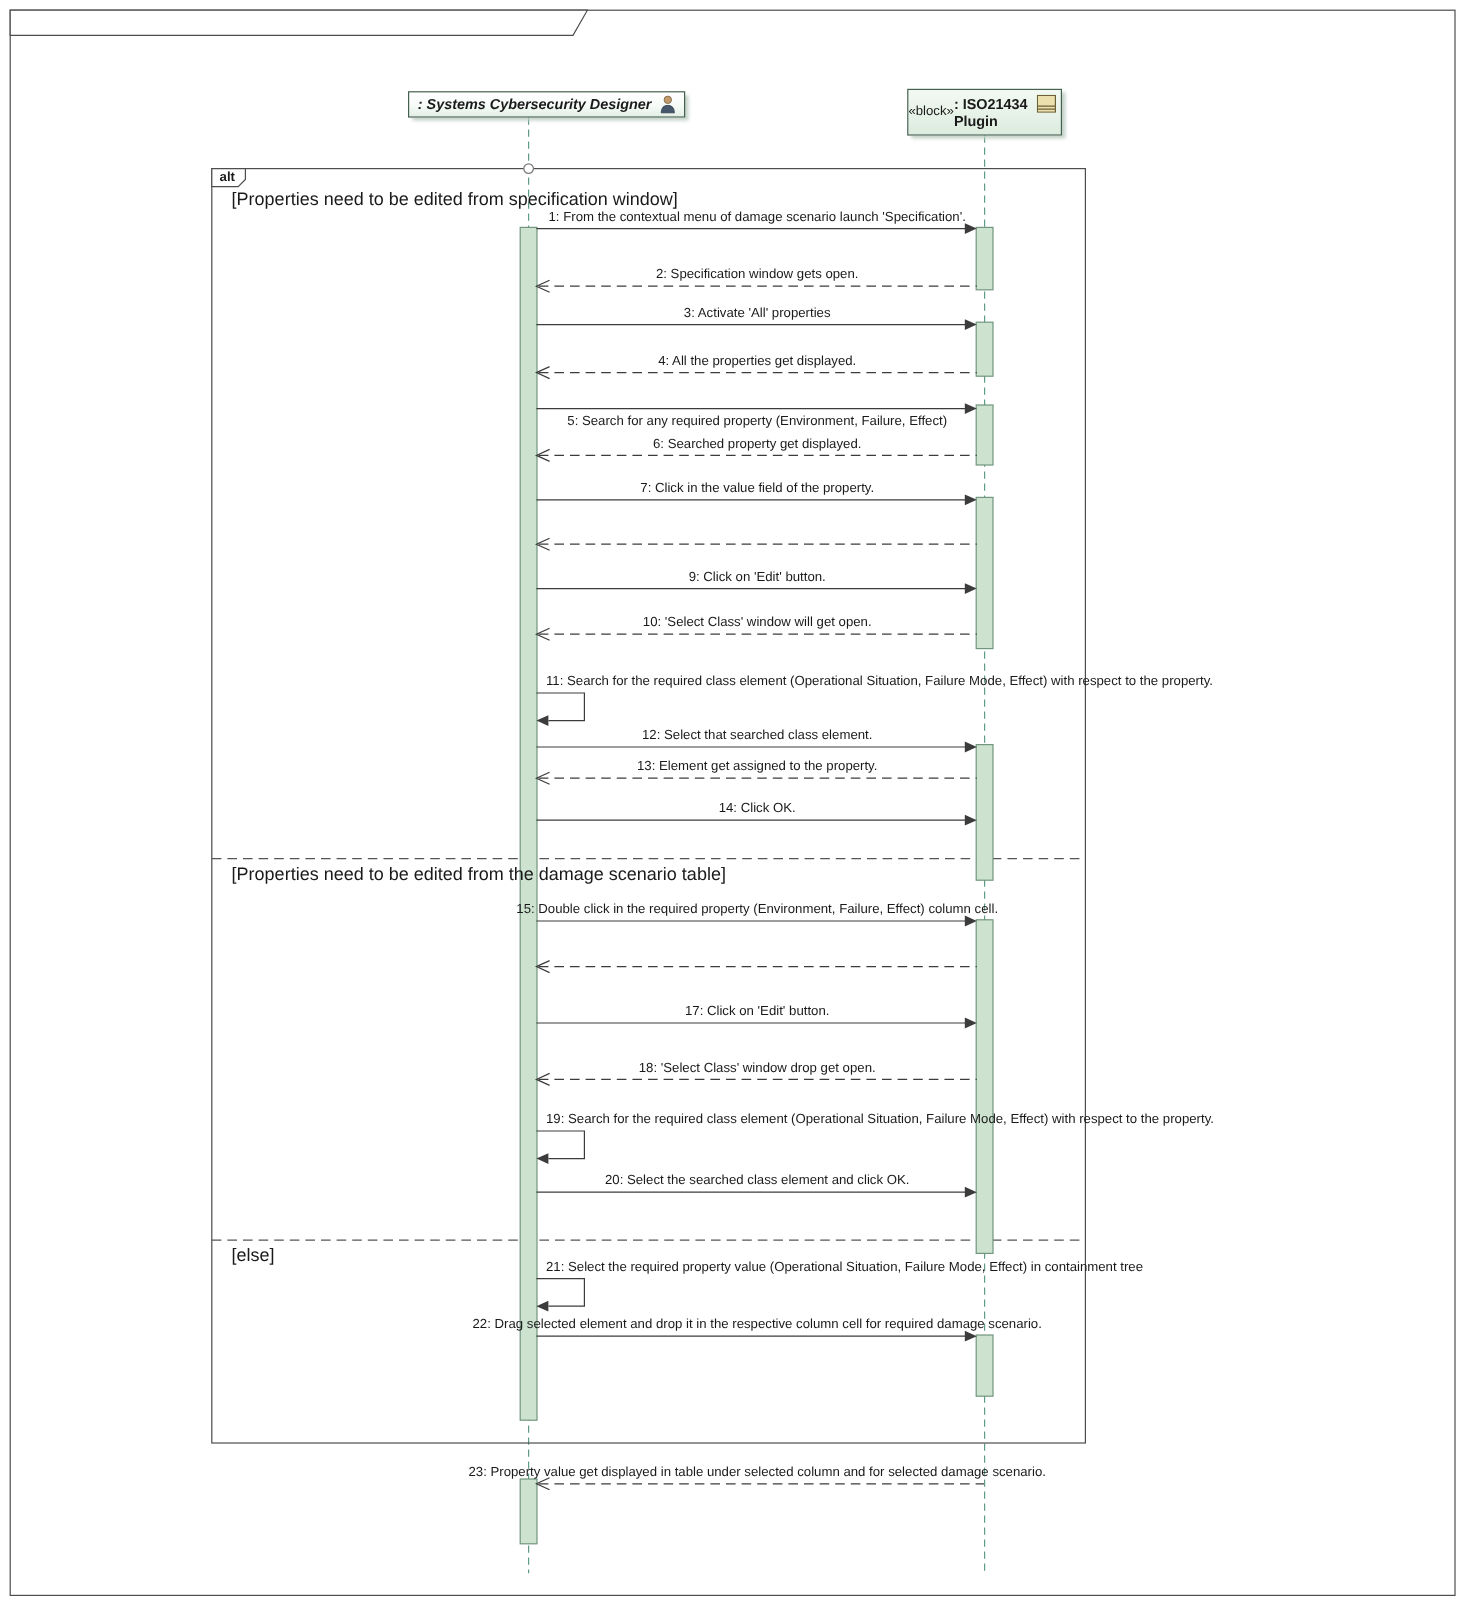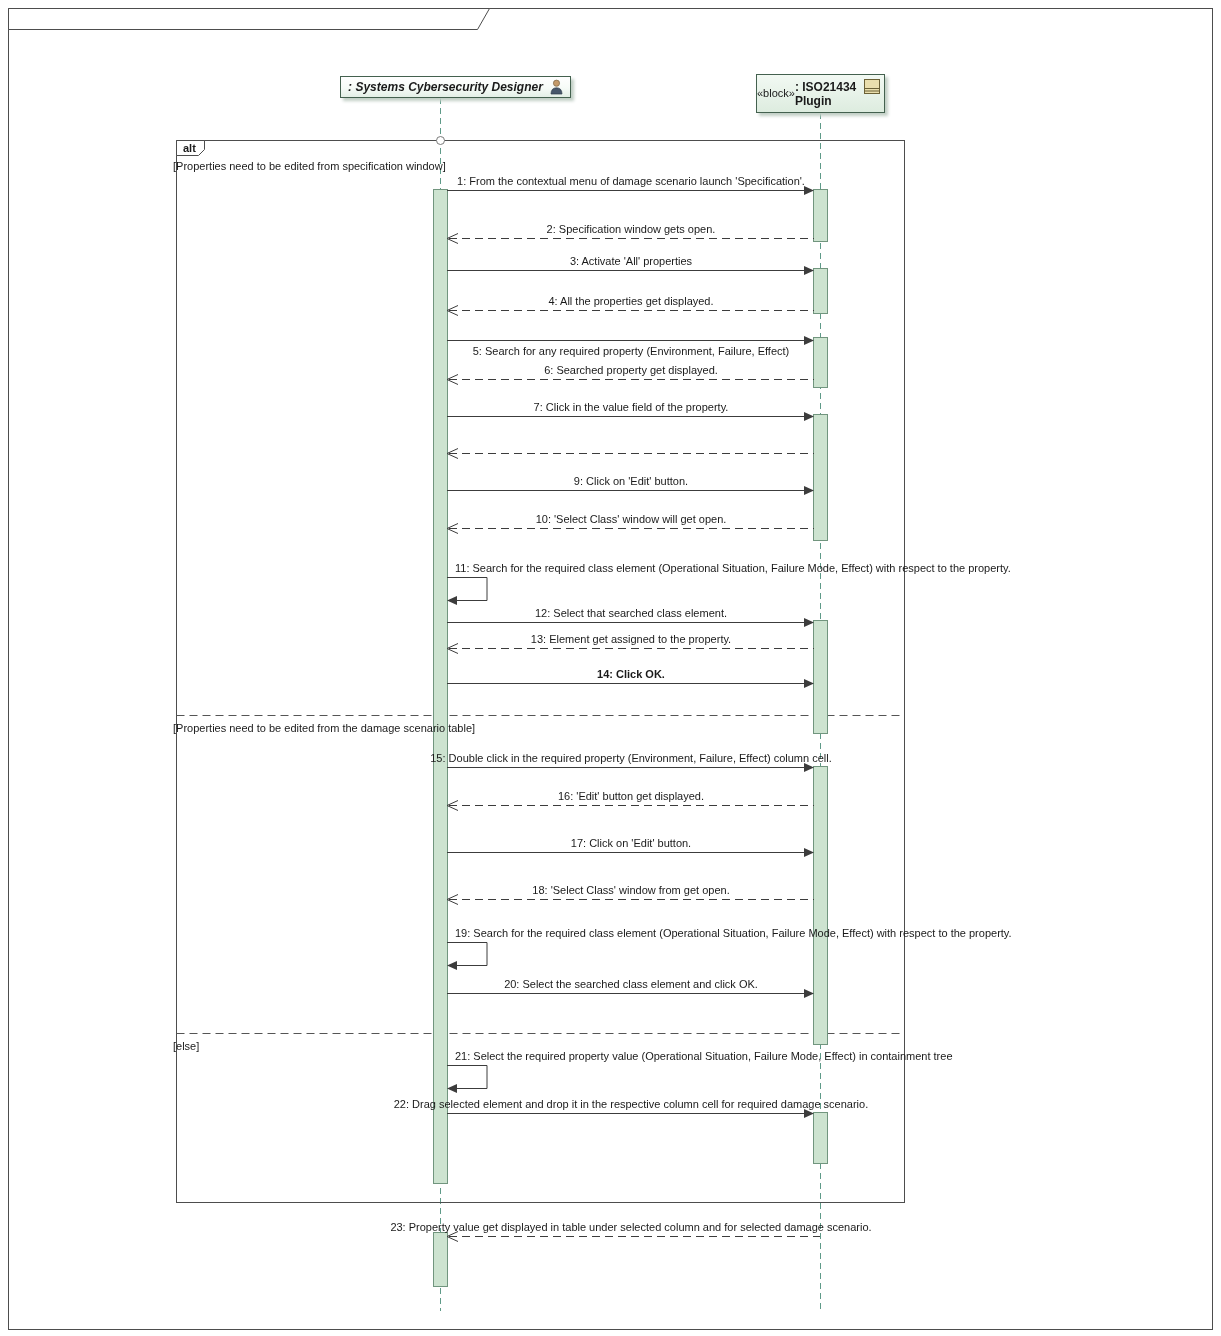--- a/index.html
+++ b/index.html
@@ -7,21 +7,21 @@
     position:relative;width:1221px;height:1336px;background:#ffffff;
     font-family:"Liberation Sans", sans-serif;color:#1a1a1a;overflow:hidden;
   }
   svg.gfx{position:absolute;left:0;top:0;z-index:1;}
   .txt{position:absolute;z-index:3;white-space:nowrap;}
   .frame-title{
     left:15px;top:12px;height:16px;line-height:16px;font-size:12px;
   }
   .frame-title b{font-weight:bold;}
   .alt-label{left:183px;top:142px;font-size:11px;font-weight:bold;}
-  .guard{font-size:11px;left:173px;height:13px;line-height:13px;}
+  .guard{font-size:15px;left:193px;height:13px;line-height:13px;}
   .msg-label{
     position:absolute;z-index:3;left:331px;width:600px;text-align:center;
     font-size:11px;height:13px;line-height:13px;white-space:nowrap;
   }
   .msg-label.self{left:455px;width:auto;text-align:left;}
   .head-box{
     position:absolute;z-index:2;border:1px solid #44614f;
     box-shadow:3px 3px 3px #c2cfc6;box-sizing:border-box;
   }
   .head-left{
@@ -179,24 +179,23 @@
   <div class="msg-label" style="top:255px;">3: Activate 'All' properties</div>
   <div class="msg-label" style="top:295px;">4: All the properties get displayed.</div>
   <div class="msg-label" style="top:325px;margin-top:20px;">5: Search for any required property (Environment, Failure, Effect)</div>
   <div class="msg-label" style="top:364px;">6: Searched property get displayed.</div>
   <div class="msg-label" style="top:401px;">7: Click in the value field of the property.</div>
   <div class="msg-label" style="top:475px;">9: Click on 'Edit' button.</div>
   <div class="msg-label" style="top:513px;">10: 'Select Class' window will get open.</div>
   <div class="msg-label self" style="top:562px;">11: Search for the required class element (Operational Situation, Failure Mode, Effect) with respect to the property.</div>
   <div class="msg-label" style="top:607px;">12: Select that searched class element.</div>
   <div class="msg-label" style="top:633px;">13: Element get assigned to the property.</div>
-  <div class="msg-label" style="top:668px;font-weight:bold;">14: Click OK.</div>
+  <div class="msg-label" style="top:668px;">14: Click OK.</div>
   <div class="msg-label" style="top:752px;">15: Double click in the required property (Environment, Failure, Effect) column cell.</div>
-  <div class="msg-label" style="top:790px;">16: 'Edit' button get displayed.</div>
   <div class="msg-label" style="top:837px;">17: Click on 'Edit' button.</div>
-  <div class="msg-label" style="top:884px;">18: 'Select Class' window from get open.</div>
+  <div class="msg-label" style="top:884px;">18: 'Select Class' window drop get open.</div>
   <div class="msg-label self" style="top:927px;">19: Search for the required class element (Operational Situation, Failure Mode, Effect) with respect to the property.</div>
   <div class="msg-label" style="top:978px;">20: Select the searched class element and click OK.</div>
   <div class="msg-label self" style="top:1050px;">21: Select the required property value (Operational Situation, Failure Mode, Effect) in containment tree</div>
   <div class="msg-label" style="top:1098px;">22: Drag selected element and drop it in the respective column cell for required damage scenario.</div>
   <div class="msg-label" style="top:1221px;">23: Property value get displayed in table under selected column and for selected damage scenario.</div>
 
 </div>
 
 </body></html>

